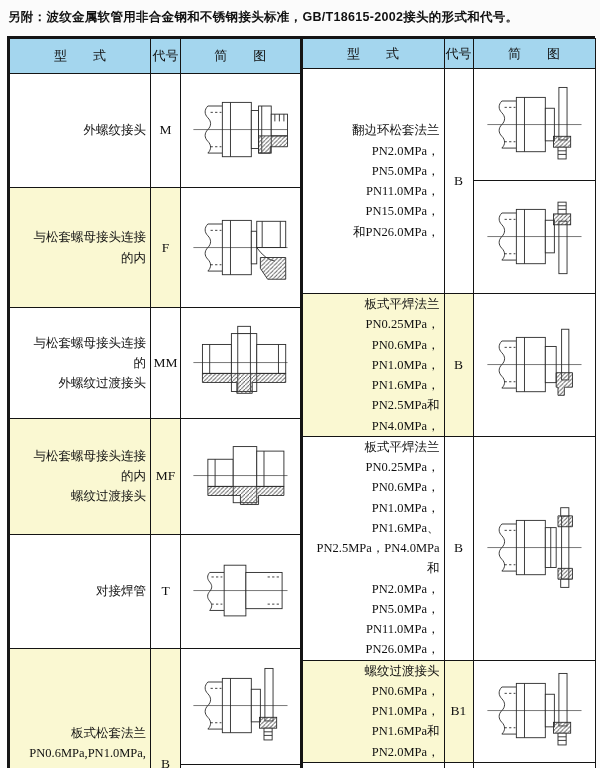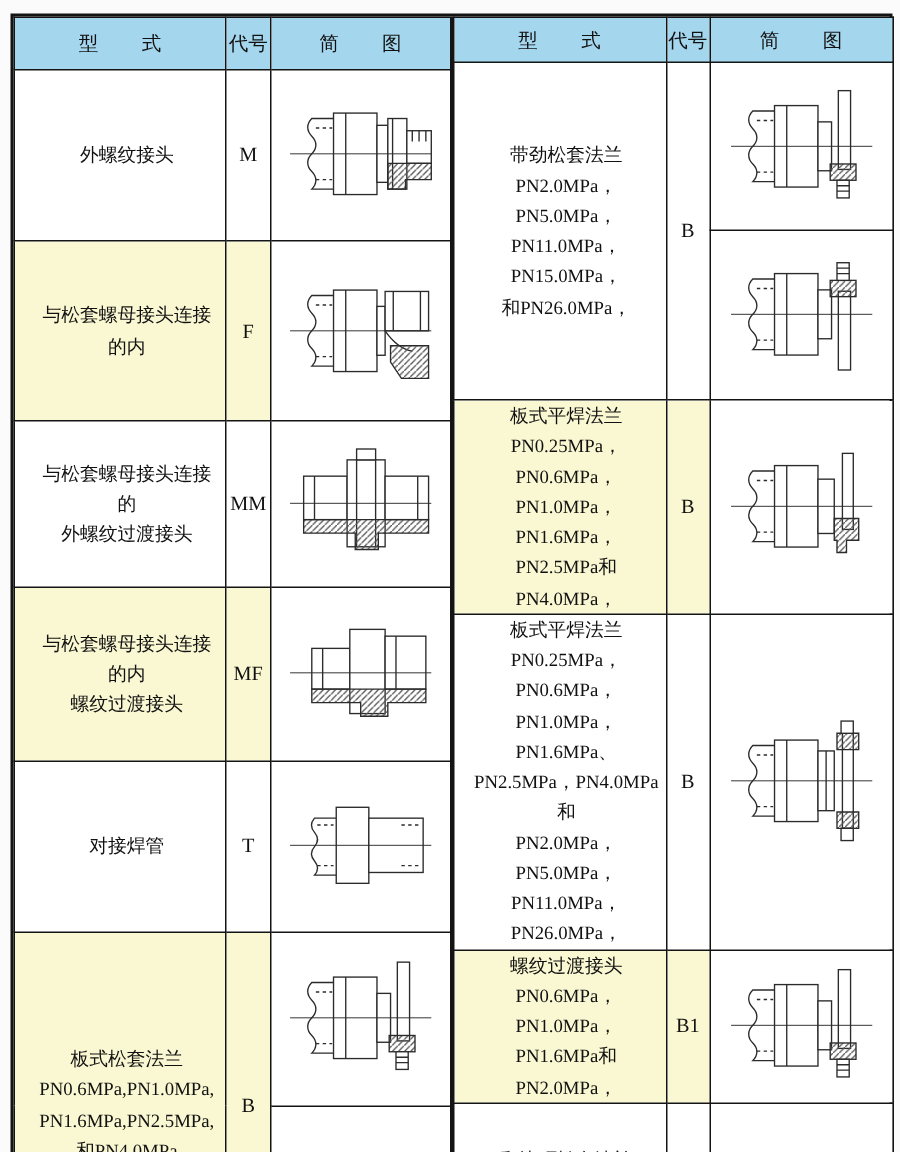--- a/index.html
+++ b/index.html
@@ -35,37 +35,38 @@
     table-layout:fixed;
     flex:none;
   }
   table.left{width:291px;border-right:2px solid var(--border);}
   table.right{width:293px;}
   td,th{
     border:1px solid var(--border);
     padding:0;
     background:#fff;
     overflow:hidden;
+    font-family:Liberation Serif, serif;
   }
   th{
     background:var(--header-bg);
     font-weight:normal;
     font-size:13px;
     white-space:pre;
     text-align:center;
   }
   td.type{
     font-family:"Liberation Serif","DejaVu Serif",serif;
     font-size:12.5px;
     line-height:1.62;
     padding-left:13px;
     padding-right:4px;
     white-space:pre-line;
     vertical-align:middle;
-    text-align:center;
+    text-align:right;
   }
   td.code{
     font-family:"Liberation Serif","DejaVu Serif",serif;
     font-size:13.5px;
     text-align:center;
     vertical-align:middle;
   }
   td.diag{
     text-align:center;
     vertical-align:middle;
@@ -229,20 +230,21 @@
         <path d="M88,87 h18 v-26 h-10 v9 h-8 z" fill="url(#hatch)"></path>
         <rect x="86" y="34" width="14" height="8" fill="#fff"></rect>
         <rect x="86" y="53" width="14" height="8" fill="#fff"></rect>
         <use href="#g-cl"></use>
       </g>
     </symbol>
   </defs>
 </svg>
 
 <div class="page">
+  <div class="doc-title">另附：波纹金属软管用非合金钢和不锈钢接头标准，GB/T18615-2002接头的形式和代号。</div>
 
   <div class="tables">
 
     <table class="left">
       <colgroup>
           <col style="width:141px">
           <col style="width:30px">
           <col style="width:120px">
         </colgroup>
       <tbody>
@@ -310,21 +312,21 @@
           <col style="width:29px">
           <col style="width:122px">
         </colgroup>
       <tbody>
           <tr style="height:30px">
         <th>型        式</th>
         <th>代号</th>
         <th>简        图</th>
       </tr>
       <tr style="height:112px">
-        <td class="type" rowspan="2">带劲松套法兰
+        <td class="type" rowspan="2">翻边环松套法兰
 PN2.0MPa，PN5.0MPa，
 PN11.0MPa，PN15.0MPa，
 和PN26.0MPa，</td>
         <td class="code" rowspan="2">B</td>
         <td class="diag"><svg class="dg" viewBox="0 0 115 95">
                 <use href="#sym-flange-up"></use>
               </svg></td>
       </tr>
       <tr style="height:113px">
         <td class="diag"><svg class="dg" viewBox="0 0 115 95">

